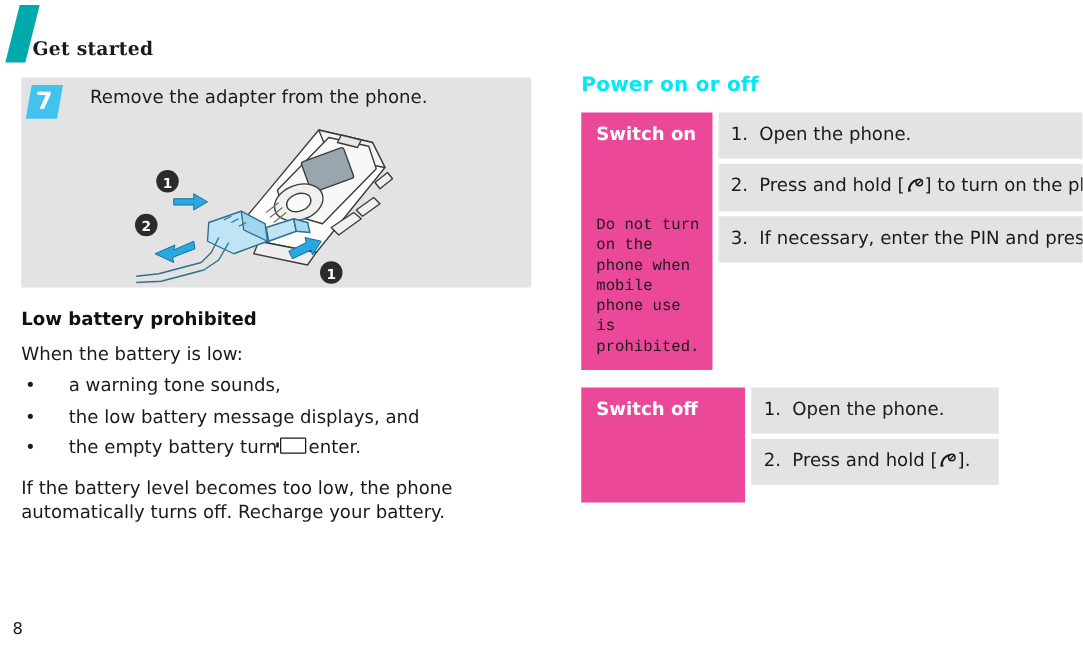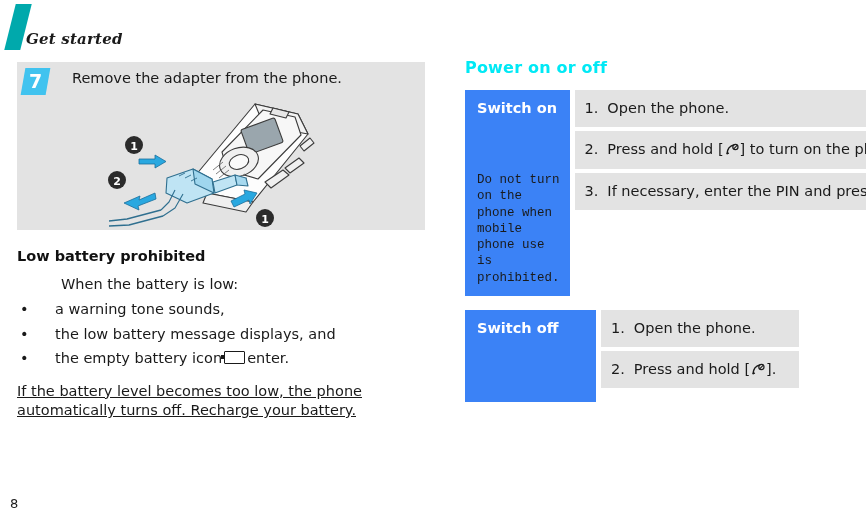--- a/index.html
+++ b/index.html
@@ -24,21 +24,20 @@
     width: 16px;
     height: 46px;
     background: #00a9ac;
     transform: skewX(-14deg);
   }
   #page-title {
     position: absolute;
     left: 26px;
     top: 30px;
     font-family: "DejaVu Serif", serif;
-    font-style: italic;
     font-weight: bold;
     font-size: 15px;
     color: #1a1a1a;
     letter-spacing: .2px;
   }
 
   
   #left-col {
     position: absolute;
     left: 17px;
@@ -90,21 +89,20 @@
   
   #low-battery-heading {
     margin-top: 18px;
     font-size: 14.5px;
     font-weight: bold;
     color: #111;
   }
   #when-low {
     margin-top: 12px;
     font-size: 14.5px;
-    margin-left: 44px;
   }
   ul.bullets {
     list-style: none;
     margin: 8px 0 0 0;
     padding: 0;
   }
   ul.bullets li {
     font-size: 14.5px;
     margin: 0 0 5px 0;
     padding-left: 38px;
@@ -134,21 +132,20 @@
     top: 2.5px;
     width: 2.5px;
     height: 4px;
     background: #1a1a1a;
   }
   #closing-para {
     margin-top: 13px;
     font-size: 14.5px;
     line-height: 1.35;
     width: 380px;
-    text-decoration: underline;
   }
 
   
   #right-col {
     position: absolute;
     left: 465px;
     top: 58px;
     width: 401px;
   }
   #section-heading {
@@ -161,21 +158,21 @@
   .proc-table {
     display: table;
     width: 334px;
     border-collapse: collapse;
     margin-bottom: 14px;
   }
   .proc-row { display: table-row; }
   .label-cell {
     display: table-cell;
     width: 131px;
-    background: #3b82f6;
+    background: #ec4899;
     vertical-align: top;
     padding: 0;
   }
   .label-inner {
     padding: 10px 10px 10px 12px;
   }
   .label-title {
     color: #ffffff;
     font-weight: bold;
     font-size: 14.5px;
@@ -304,21 +301,21 @@
     <li>
       <span class="dot">•</span>
       <span>a warning tone sounds,</span>
     </li>
     <li>
       <span class="dot">•</span>
       <span>the low battery message displays, and</span>
     </li>
     <li>
       <span class="dot">•</span>
-      <span>the empty battery icon</span><span class="batt-icon"></span><span>enter.</span>
+      <span>the empty battery turn</span><span class="batt-icon"></span><span>enter.</span>
     </li>
   </ul>
 
   <div id="closing-para">If the battery level becomes too low, the phone automatically turns off. Recharge your battery.</div>
 </div>
 
 <div id="right-col">
   <div id="section-heading">Power on or off</div>
 
   <div class="proc-table">

